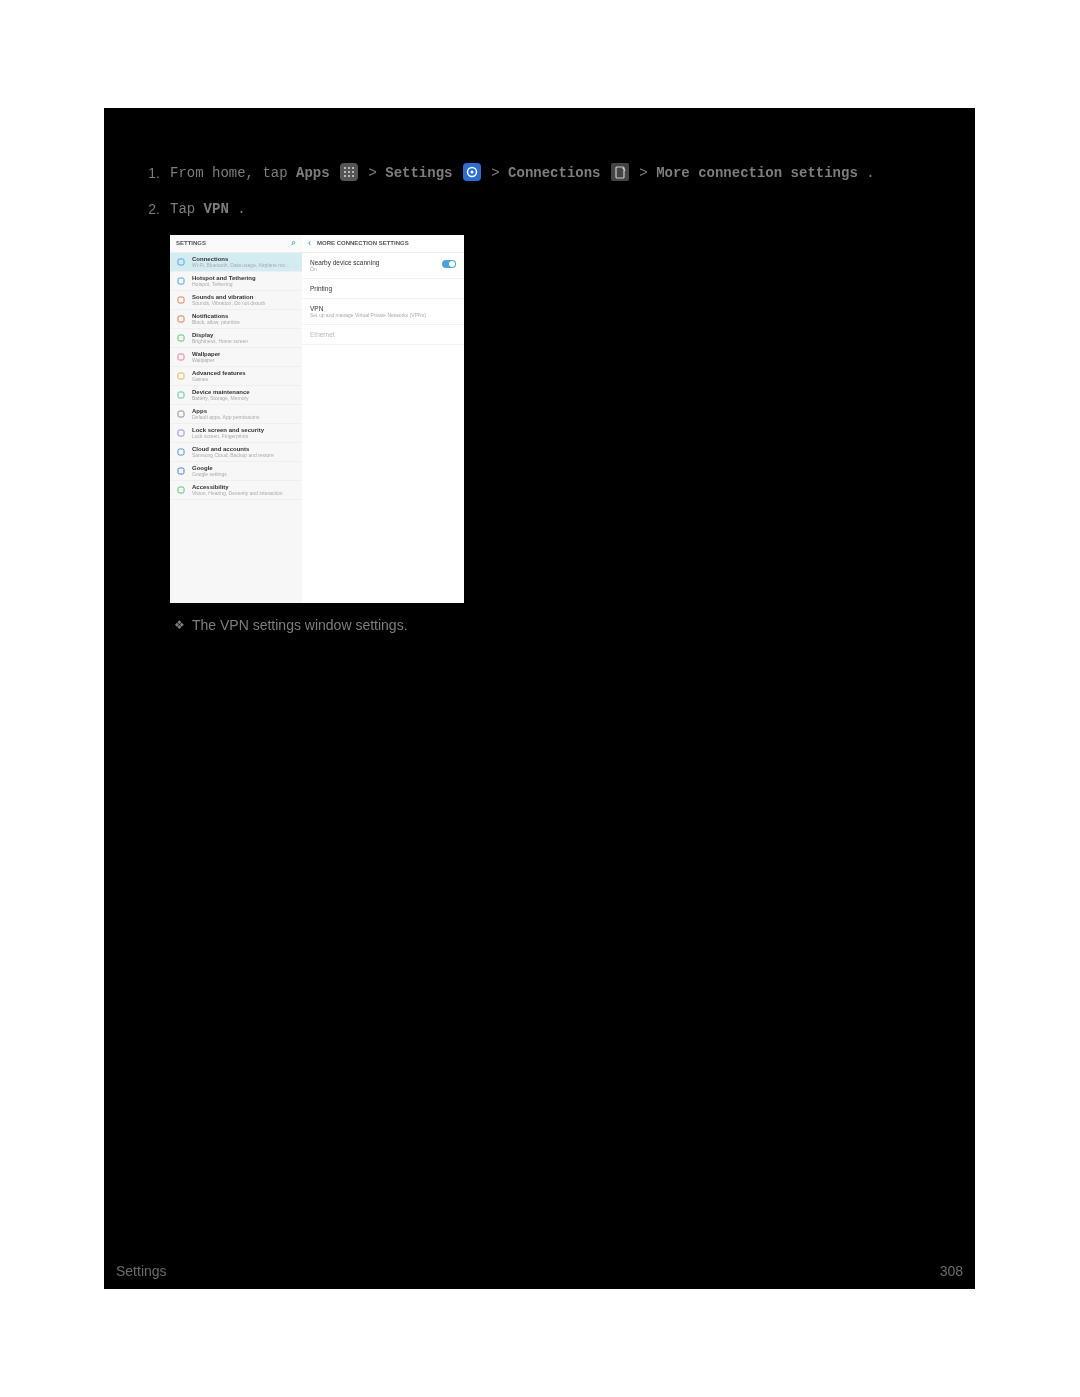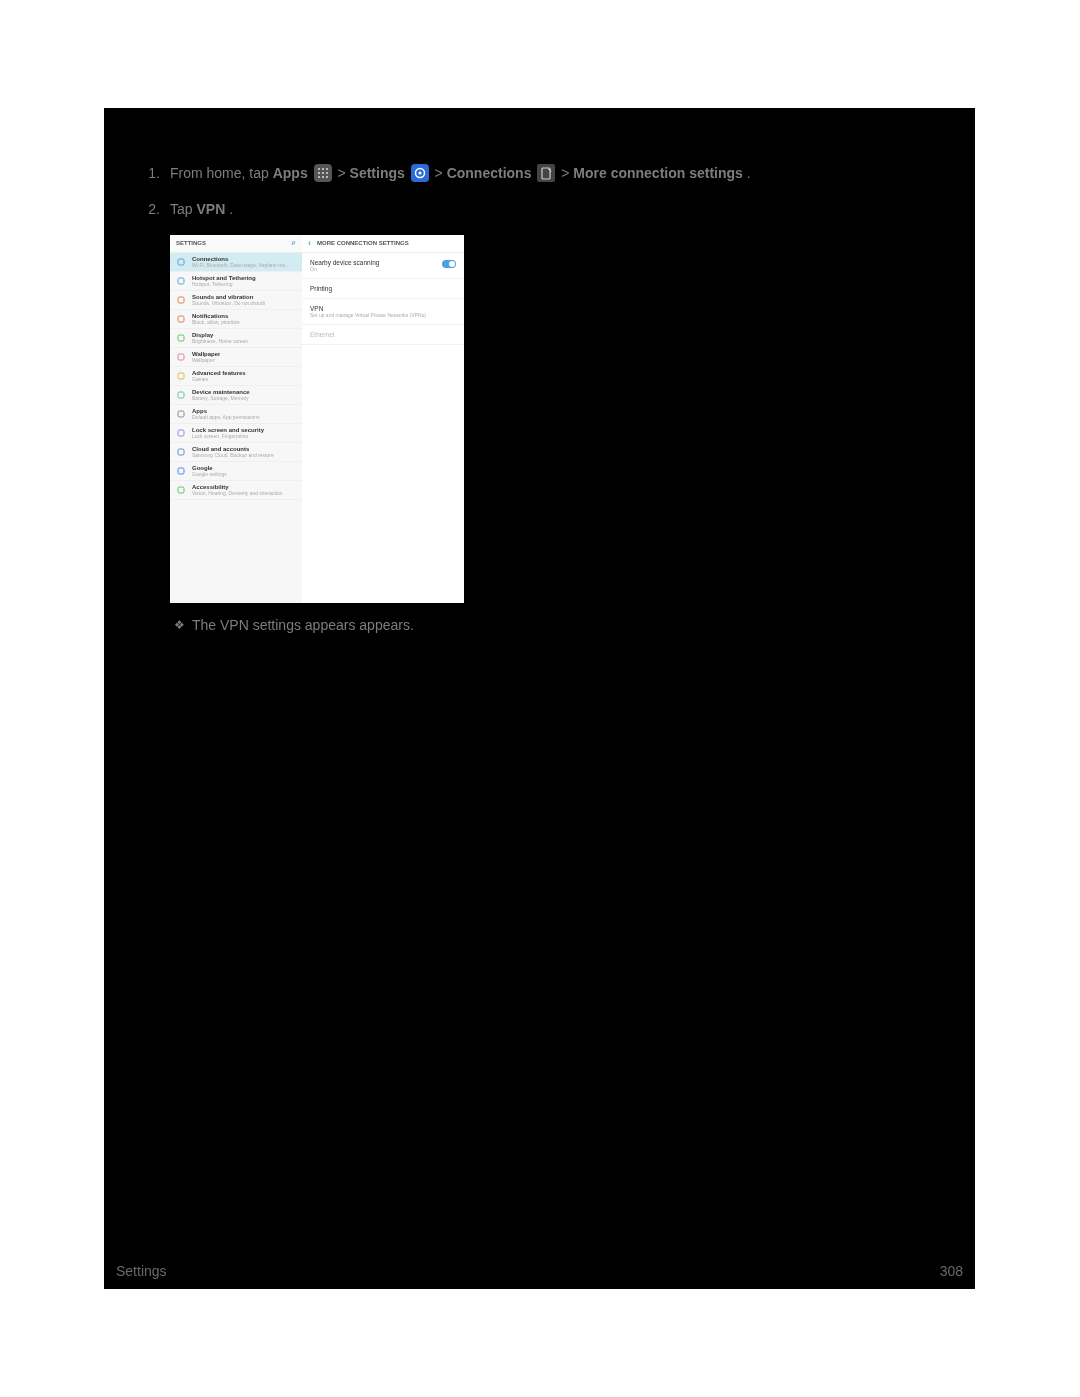--- a/index.html
+++ b/index.html
@@ -2,21 +2,21 @@
 <html><head>
 <meta charset="utf-8">
 <style>
   * { box-sizing: border-box; margin: 0; padding: 0; }
   html, body { width: 1080px; height: 1397px; background: #fff; font-family: Arial, Helvetica, sans-serif; }
   .page-outer { width: 1080px; height: 1397px; background: #fff; position: relative; }
   .page-inner { position: absolute; left: 104px; top: 108px; width: 871px; height: 1181px; background: #000; color: #7d7d7d; }
   .content { position: absolute; left: 40px; top: 54px; right: 30px; }
   .step-line { font-size: 14px; line-height: 1.6; margin-bottom: 14px; display: flex; }
   .step-num { width: 26px; text-align: right; padding-right: 10px; flex: none; }
-  .step-body { flex: 1; }
+  .step-body { flex: 1; font-family: Liberation Mono, monospace; }
   .bold { font-weight: bold; }
   .icon-inline { display: inline-flex; vertical-align: middle; width: 18px; height: 18px; border-radius: 4px; align-items: center; justify-content: center; margin: 0 2px; position: relative; top: -1px; }
   .icon-apps { background: #555; }
   .icon-apps svg { width: 12px; height: 12px; }
   .icon-settings { background: #2b6cd6; }
   .icon-settings svg { width: 12px; height: 12px; }
   .icon-conn { background: #444; border-radius: 2px; }
   .icon-conn svg { width: 12px; height: 14px; }
 
   .screenshot { margin-left: 26px; margin-top: 10px; width: 294px; height: 368px; background: #f5f5f5; position: relative; font-family: Arial, sans-serif; color: #333; }
@@ -274,21 +274,21 @@
               </div>
               <div class="ss-item dim">
                 <div class="ss-item-title">Ethernet</div>
               </div>
             </div>
         </div>
       </div>
 
       <div class="result-line">
         <span class="diamond">❖</span>
-        <span>The VPN settings appears appears.</span>
+        <span>The VPN settings window settings.</span>
       </div>
 
     </div>
 
     <div class="footer">
       <span>Settings</span>
       <span>308</span>
     </div>
   </div>
 </div>

